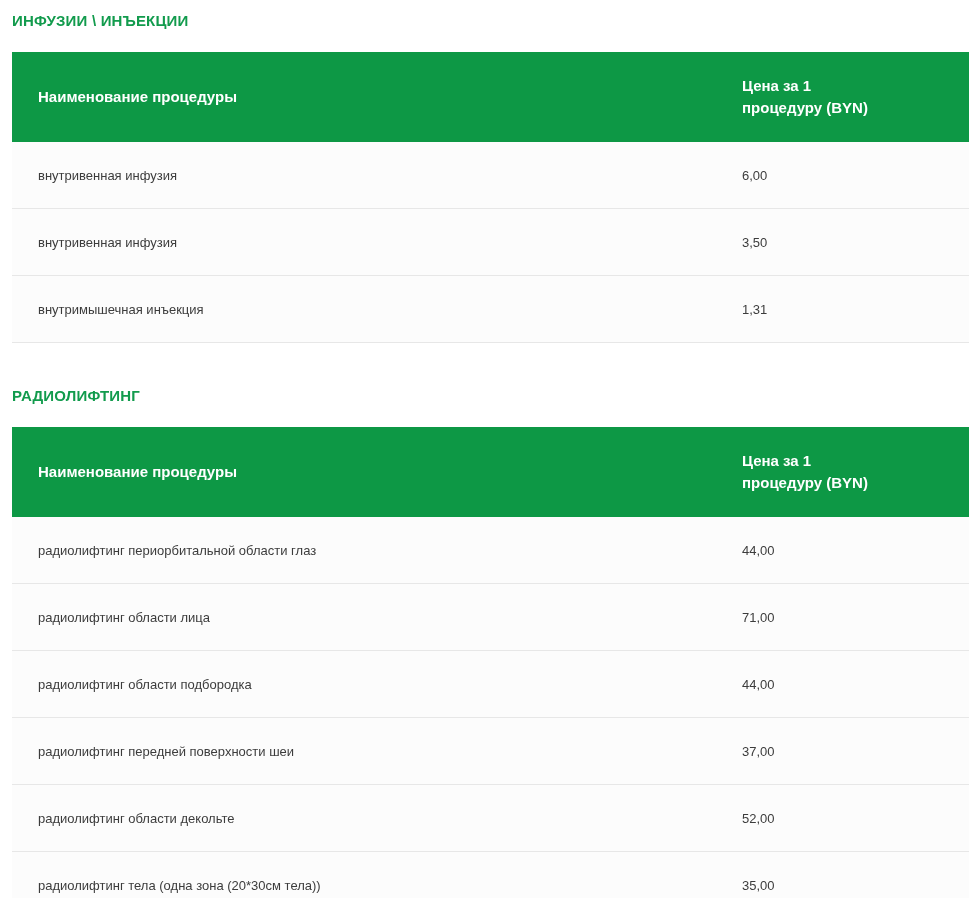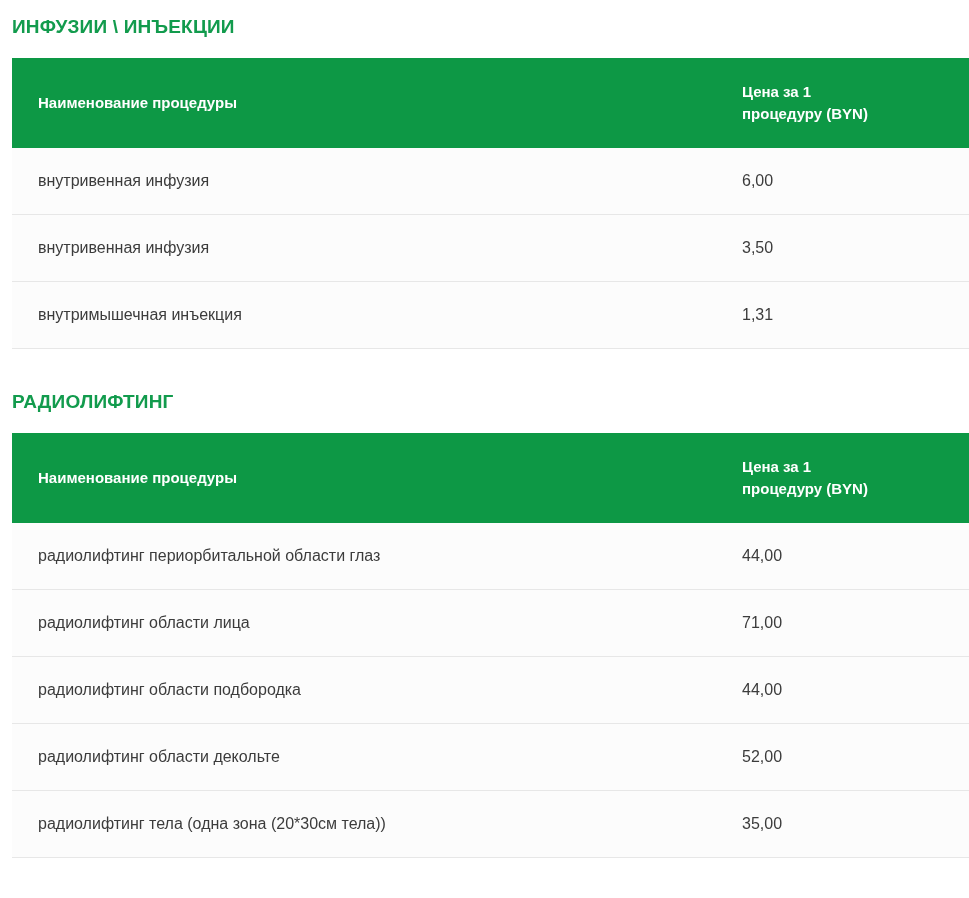--- a/index.html
+++ b/index.html
@@ -13,23 +13,23 @@
   }
   html, body { margin: 0; padding: 0; }
   body {
     width: 969px; height: 898px; overflow: hidden;
     background: var(--page-bg);
     font-family: "Liberation Sans", sans-serif;
   }
   .content { padding-top: 10px; }
   .section + .section { margin-top: 42px; }
   .section-title {
-    font-size: 19px; line-height: 22px; font-weight: 700;
+    font-size: 15px; line-height: 22px; font-weight: 700;
     color: var(--title-color);
-    margin: 6px 0 20px 12px;
+    margin: 0 0 20px 12px;
     letter-spacing: 0.2px;
   }
   table.price-table {
     border-collapse: collapse;
     table-layout: fixed;
     margin-left: 12px;
     width: calc(100% - 12px);
   }
   col.col-name { width: 730px; }
   thead th {
@@ -38,21 +38,21 @@
     font-size: 15px; font-weight: 700;
     text-align: left; vertical-align: middle;
     height: 90px; padding: 0;
     line-height: 22px;
   }
   th.th-name { padding-left: 26px; }
   th.th-price { padding-right: 74px; }
   tbody td {
     background: var(--row-bg);
     color: var(--row-text);
-    font-size: 16px;
+    font-size: 13px;
     height: 66px; padding: 0;
     vertical-align: middle;
     border-bottom: 1px solid var(--divider);
   }
   td.cell-name { padding-left: 26px; }
 </style>
 </head>
 <body>
 
 <div class="content">
@@ -111,20 +111,24 @@
   <tr>
     <td class="cell-name">радиолифтинг области лица</td>
     <td class="cell-price">71,00</td>
   </tr>
 
   <tr>
     <td class="cell-name">радиолифтинг области подбородка</td>
     <td class="cell-price">44,00</td>
   </tr>
 
+  <tr>
+    <td class="cell-name">радиолифтинг передней поверхности шеи</td>
+    <td class="cell-price">37,00</td>
+  </tr>
 
   <tr>
     <td class="cell-name">радиолифтинг области декольте</td>
     <td class="cell-price">52,00</td>
   </tr>
 
   <tr>
     <td class="cell-name">радиолифтинг тела (одна зона (20*30см тела))</td>
     <td class="cell-price">35,00</td>
   </tr>

